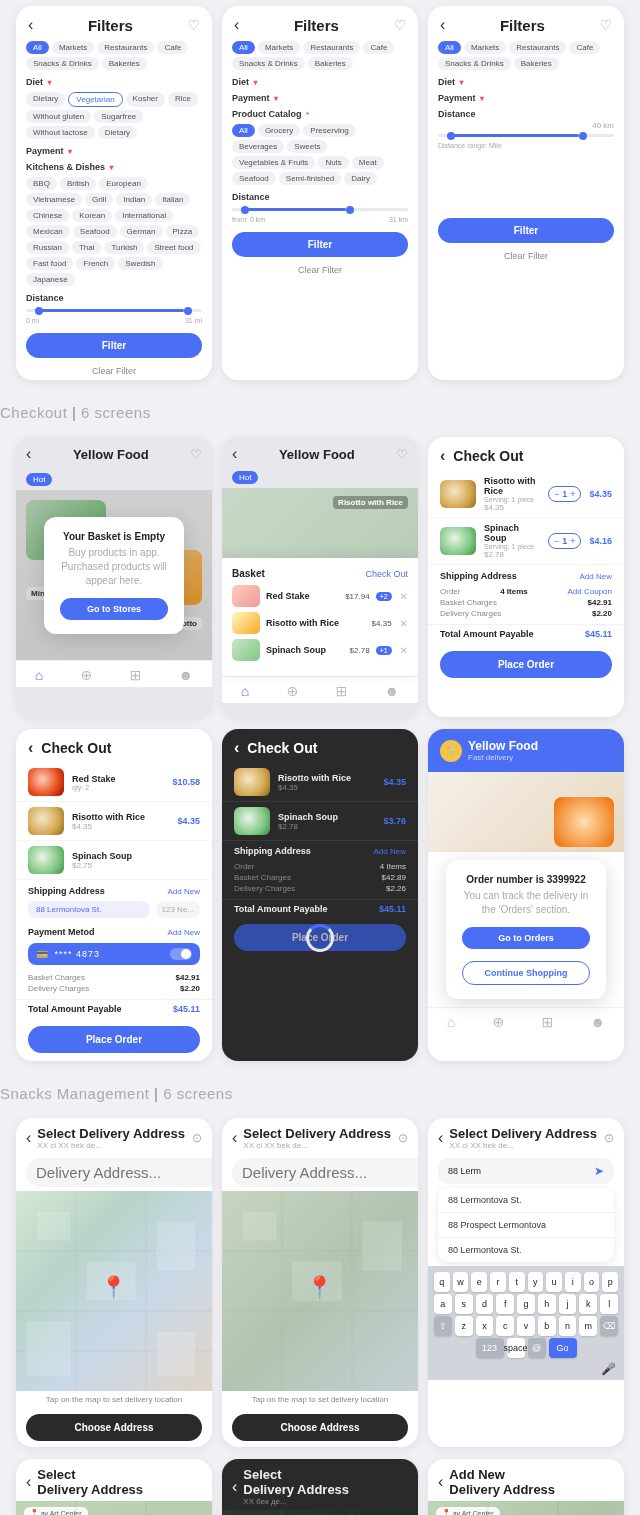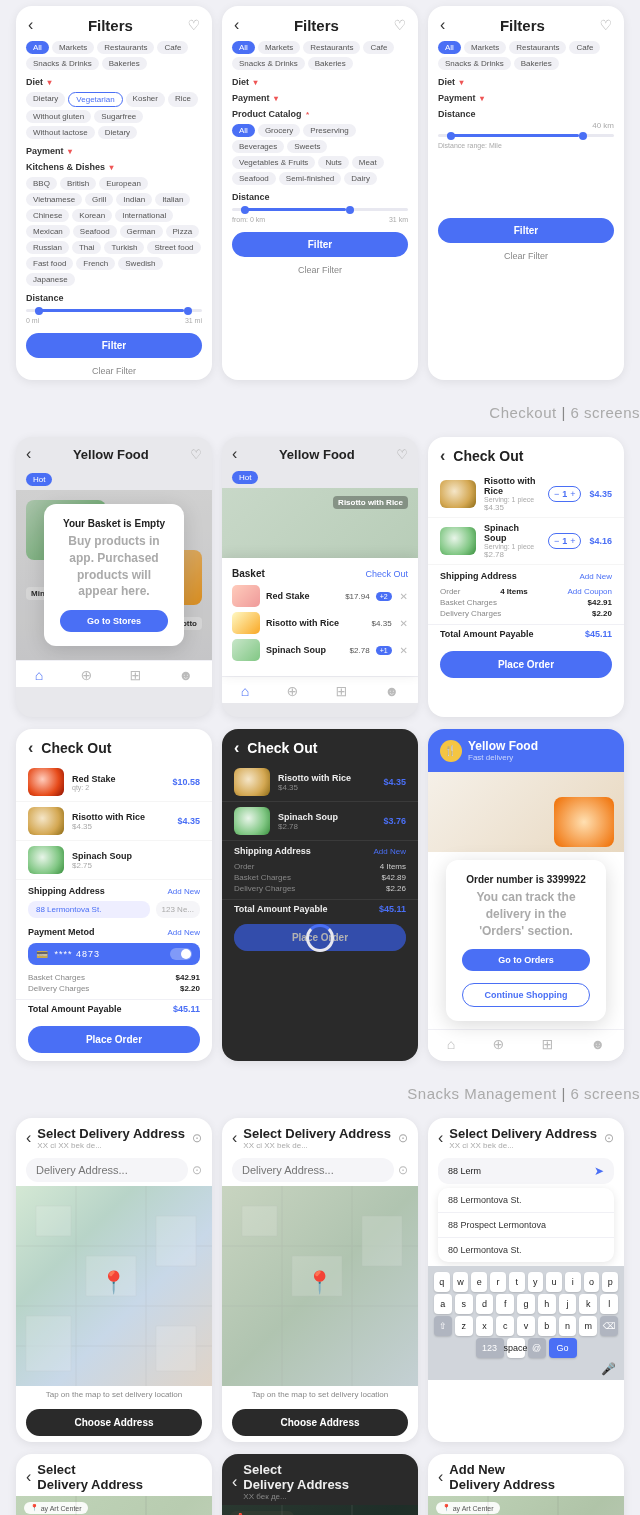--- a/index.html
+++ b/index.html
@@ -6,21 +6,21 @@
     body {
       width: 640px;
       min-height: 1515px;
       background: #f0f0f5;
       font-family: -apple-system, BlinkMacSystemFont, 'Segoe UI', sans-serif;
       overflow-x: hidden;
     }
 
     
     .section-header {
-      text-align: right;
+      text-align: left;
       padding: 18px 0 10px;
       color: #888;
       font-size: 15px;
       font-weight: 400;
       letter-spacing: 0.5px;
     }
     .section-header span { color: #aaa; font-weight: 300; }
 
     
     .screens-row {
@@ -197,25 +197,24 @@
       text-align: center;
       box-shadow: 0 4px 20px rgba(0,0,0,0.15);
     }
     .modal-title {
       font-size: 10px;
       font-weight: 700;
       color: #222;
       margin-bottom: 4px;
     }
     .modal-sub {
-      font-size: 12px;
+      font-size: 10px;
       color: #aaa;
       margin-bottom: 10px;
       line-height: 1.4;
-      font-weight: bold;
     }
     .modal-btn {
       background: #4a6ff5;
       color: #fff;
       border: none;
       border-radius: 16px;
       padding: 6px 14px;
       font-size: 9px;
       font-weight: 600;
       cursor: pointer;
@@ -433,21 +432,21 @@
       display: flex;
       align-items: center;
       gap: 4px;
     }
     .addr-input {
       flex: 1;
       background: #f5f5f8;
       border: none;
       border-radius: 20px;
       padding: 6px 10px;
-      font-size: 11px;
+      font-size: 15px;
       color: #888;
       outline: none;
     }
     .addr-input-filled {
       background: #f5f5f8;
       border-radius: 10px;
       padding: 6px 10px;
       font-size: 9px;
       color: #222;
       margin: 4px 10px;

